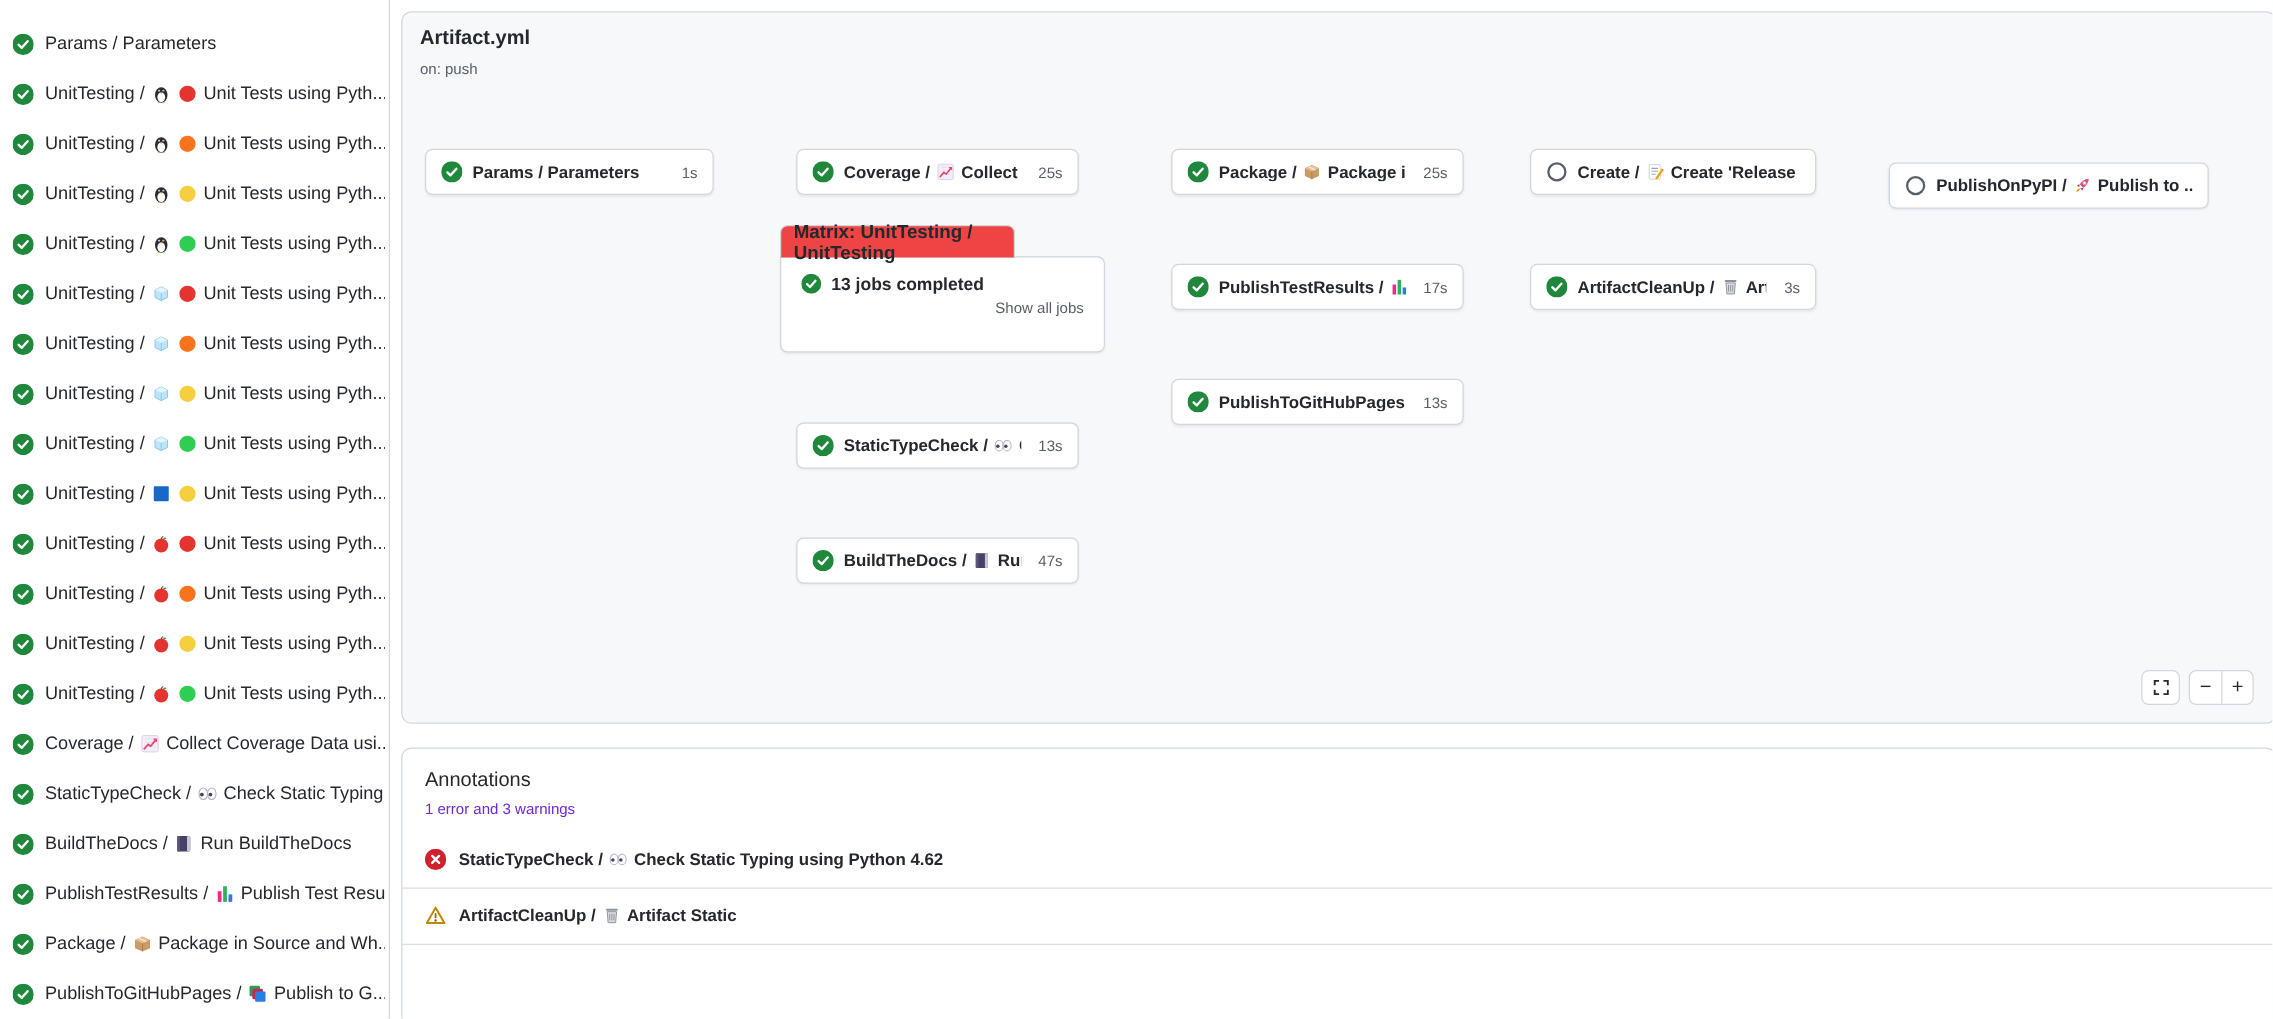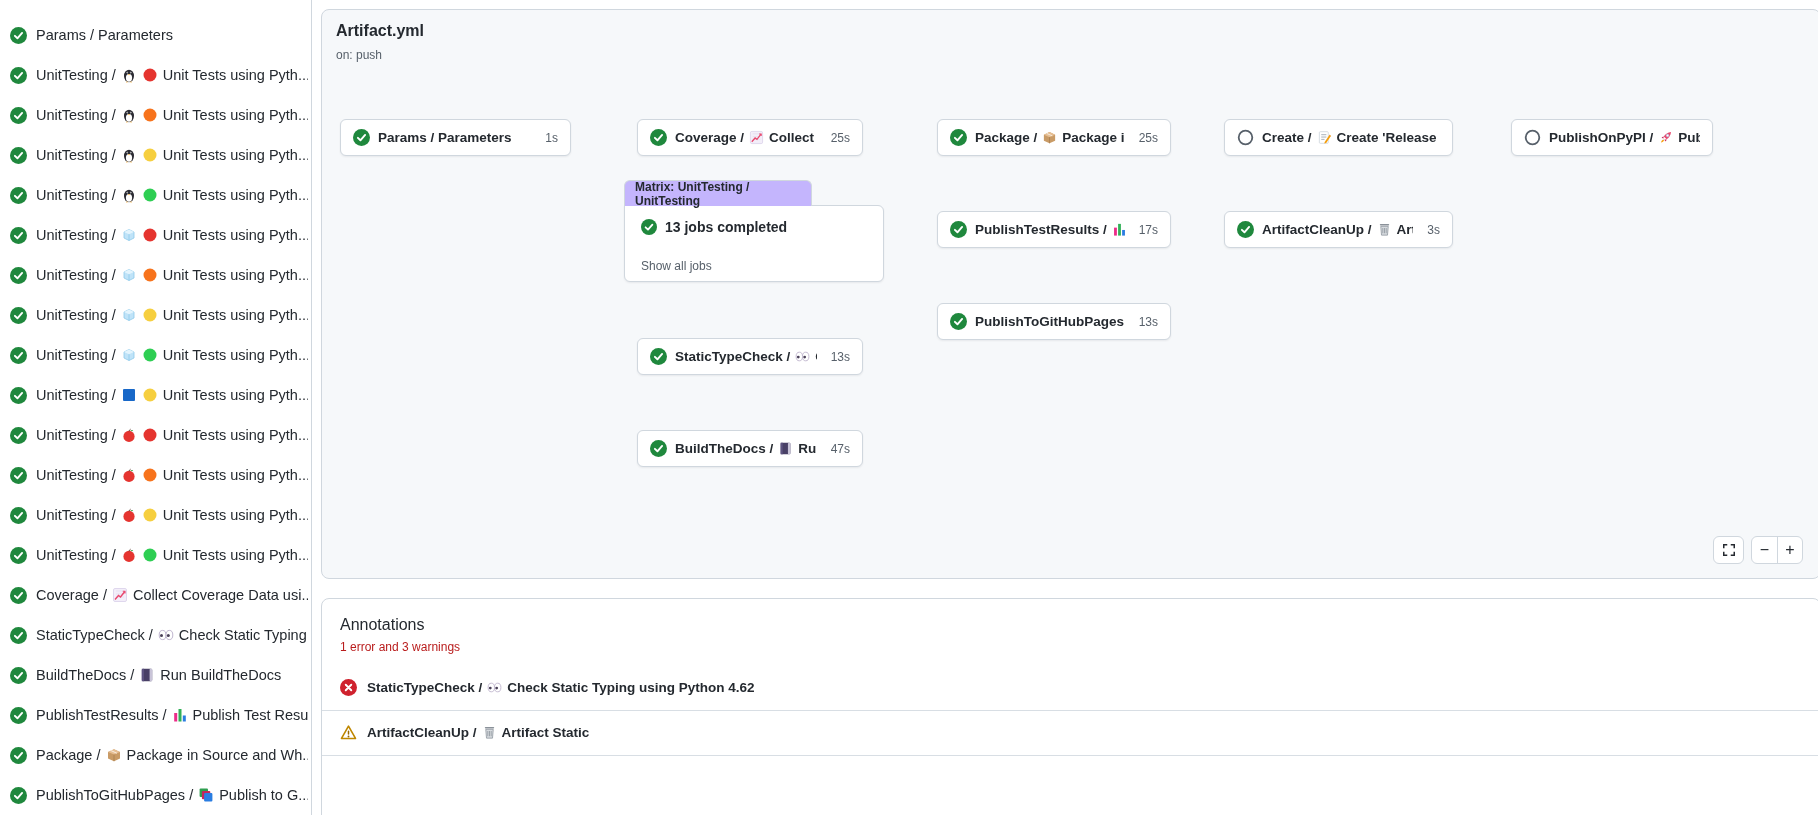--- a/index.html
+++ b/index.html
@@ -21,45 +21,45 @@
   #graph-title { position:absolute; left:336px; top:22px; font-size:16px; font-weight:700; color:#24292f; }
   #graph-trigger { position:absolute; left:336px; top:48px; font-size:12px; color:#57606a; }
   #edges { position:absolute; left:0; top:0; width:1818px; height:815px; pointer-events:none; }
 
   .node { position:absolute; height:37px; display:flex; align-items:center; gap:8px; padding:0 12px;
           background:#fff; border:1px solid #d0d7de; border-radius:6px;
           box-shadow:0 1px 2px rgba(31,35,40,.07); font-size:13.5px; font-weight:600; cursor:pointer; }
   .node .lbl { display:flex; align-items:center; gap:5px; white-space:nowrap; overflow:hidden; flex:1; }
   .node .dur { color:#57606a; font-size:12px; font-weight:400; margin-left:6px; flex:none; }
 
-  #matrix-tab { position:absolute; left:624px; top:180px; width:188px; height:26px; background:#c4b5fd;
+  #matrix-tab { position:absolute; left:624px; top:180px; width:188px; height:26px; background:#ef4444;
                 border:1px solid #d0d7de; border-bottom:none; border-radius:6px 6px 0 0;
-                font-size:12px; font-weight:600; display:flex; align-items:center; padding:0 10px; z-index:3; }
+                font-size:15px; font-weight:600; display:flex; align-items:center; padding:0 10px; z-index:3; }
   #matrix-body { position:absolute; left:624px; top:205px; width:260px; height:77px; background:#fff;
                  border:1px solid #d0d7de; border-radius:0 6px 6px 6px; box-shadow:0 1px 2px rgba(31,35,40,.07);
-                 padding:13px 16px; z-index:2; }
+                 padding:13px 16px; z-index:2;text-align:right; }
   #matrix-summary { display:flex; align-items:center; gap:8px; font-size:14px; font-weight:600; }
-  #matrix-link { margin-top:24px; font-size:12px; color:#57606a; cursor:pointer; }
+  #matrix-link { margin-top:4px; font-size:12px; color:#57606a; cursor:pointer; }
 
   
   .gbtn { position:absolute; background:#fff; border:1px solid #d0d7de; border-radius:6px;
           display:flex; align-items:center; justify-content:center; cursor:pointer; color:#24292f; }
   #fullscreen-btn { left:1713px; top:536px; width:31px; height:28px; }
   #zoom-group { position:absolute; left:1751px; top:536px; width:52px; height:28px; background:#fff;
                 border:1px solid #d0d7de; border-radius:6px; display:flex; }
   #zoom-group .zbtn { width:50%; display:flex; align-items:center; justify-content:center;
                       font-size:16px; color:#24292f; cursor:pointer; }
   #zoom-in { border-left:1px solid #d0d7de; }
 
   
   #annotations { position:absolute; left:321px; top:598px; width:1500px; height:230px;
                  background:#fff; border:1px solid #d0d7de; border-radius:8px 8px 0 0; overflow:hidden; }
   .ann-header { padding:17px 18px 12px 18px; }
   .ann-title { font-size:16px; font-weight:400; }
-  .ann-summary { margin-top:6px; font-size:12px; color:#b91c1c; }
+  .ann-summary { margin-top:6px; font-size:12px; color:#6d28d9; }
   .ann-row { padding:13px 18px 14px 18px; }
   .ann-row + .ann-row { border-top:1px solid #d8dee4; }
   .ann-row .head { display:flex; align-items:center; gap:10px; font-size:13.5px; font-weight:600; cursor:pointer; }
   .ann-row .head .lbl { display:flex; align-items:center; gap:5px; }
   .ann-row .msg { margin:7px 0 0 27px; font-family:"Liberation Mono","DejaVu Sans Mono",monospace;
                   font-size:12.5px; color:#424a53; }
   .ann-stub { border-top:1px solid #d8dee4; height:14px; }
 </style>
 </head>
 <body>
@@ -652,21 +652,21 @@
             <svg viewBox="0 0 16 16">
               <rect x="2.5" y="1.8" width="9.5" height="12.4" rx="1" fill="#fff" stroke="#c9d1d9" stroke-width="0.8"></rect>
               <path d="M4.5 5 H10 M4.5 7.5 H10 M4.5 10 H8" stroke="#9aa4ae" stroke-width="0.9"></path>
               <path d="M8.2 12.8 L13.2 5.4 L14.8 6.5 L9.8 13.9 L7.8 14.4 Z" fill="#f59e0b"></path>
               <path d="M13.2 5.4 L14.8 6.5" stroke="#d97706" stroke-width="0.7"></path>
             </svg>
           </span>
           <span> Create 'Release P...</span>
         </span>
       </div>
-      <div class="node" style="left: 1511px; top: 119px; width: 202px;">
+      <div class="node" style="left: 1511px; top: 130px; width: 256px;">
         <span class="icon" style="height: 17px; width: 17px;">
           <svg viewBox="0 0 16 16">
             <circle cx="8" cy="8" r="6.4" fill="none" stroke="#57606a" stroke-width="1.7"></circle>
           </svg>
         </span>
         <span class="lbl">
           <span>PublishOnPyPI / </span>
           <span class="icon" style="height: 15px; width: 15px;">
             <svg viewBox="0 0 16 16">
               <path d="M13.9 2.1 C10.5 2.4 7.8 4.2 6.2 6.8 L9.2 9.8 C11.8 8.2 13.6 5.5 13.9 2.1 Z" fill="#e8486e"></path>

